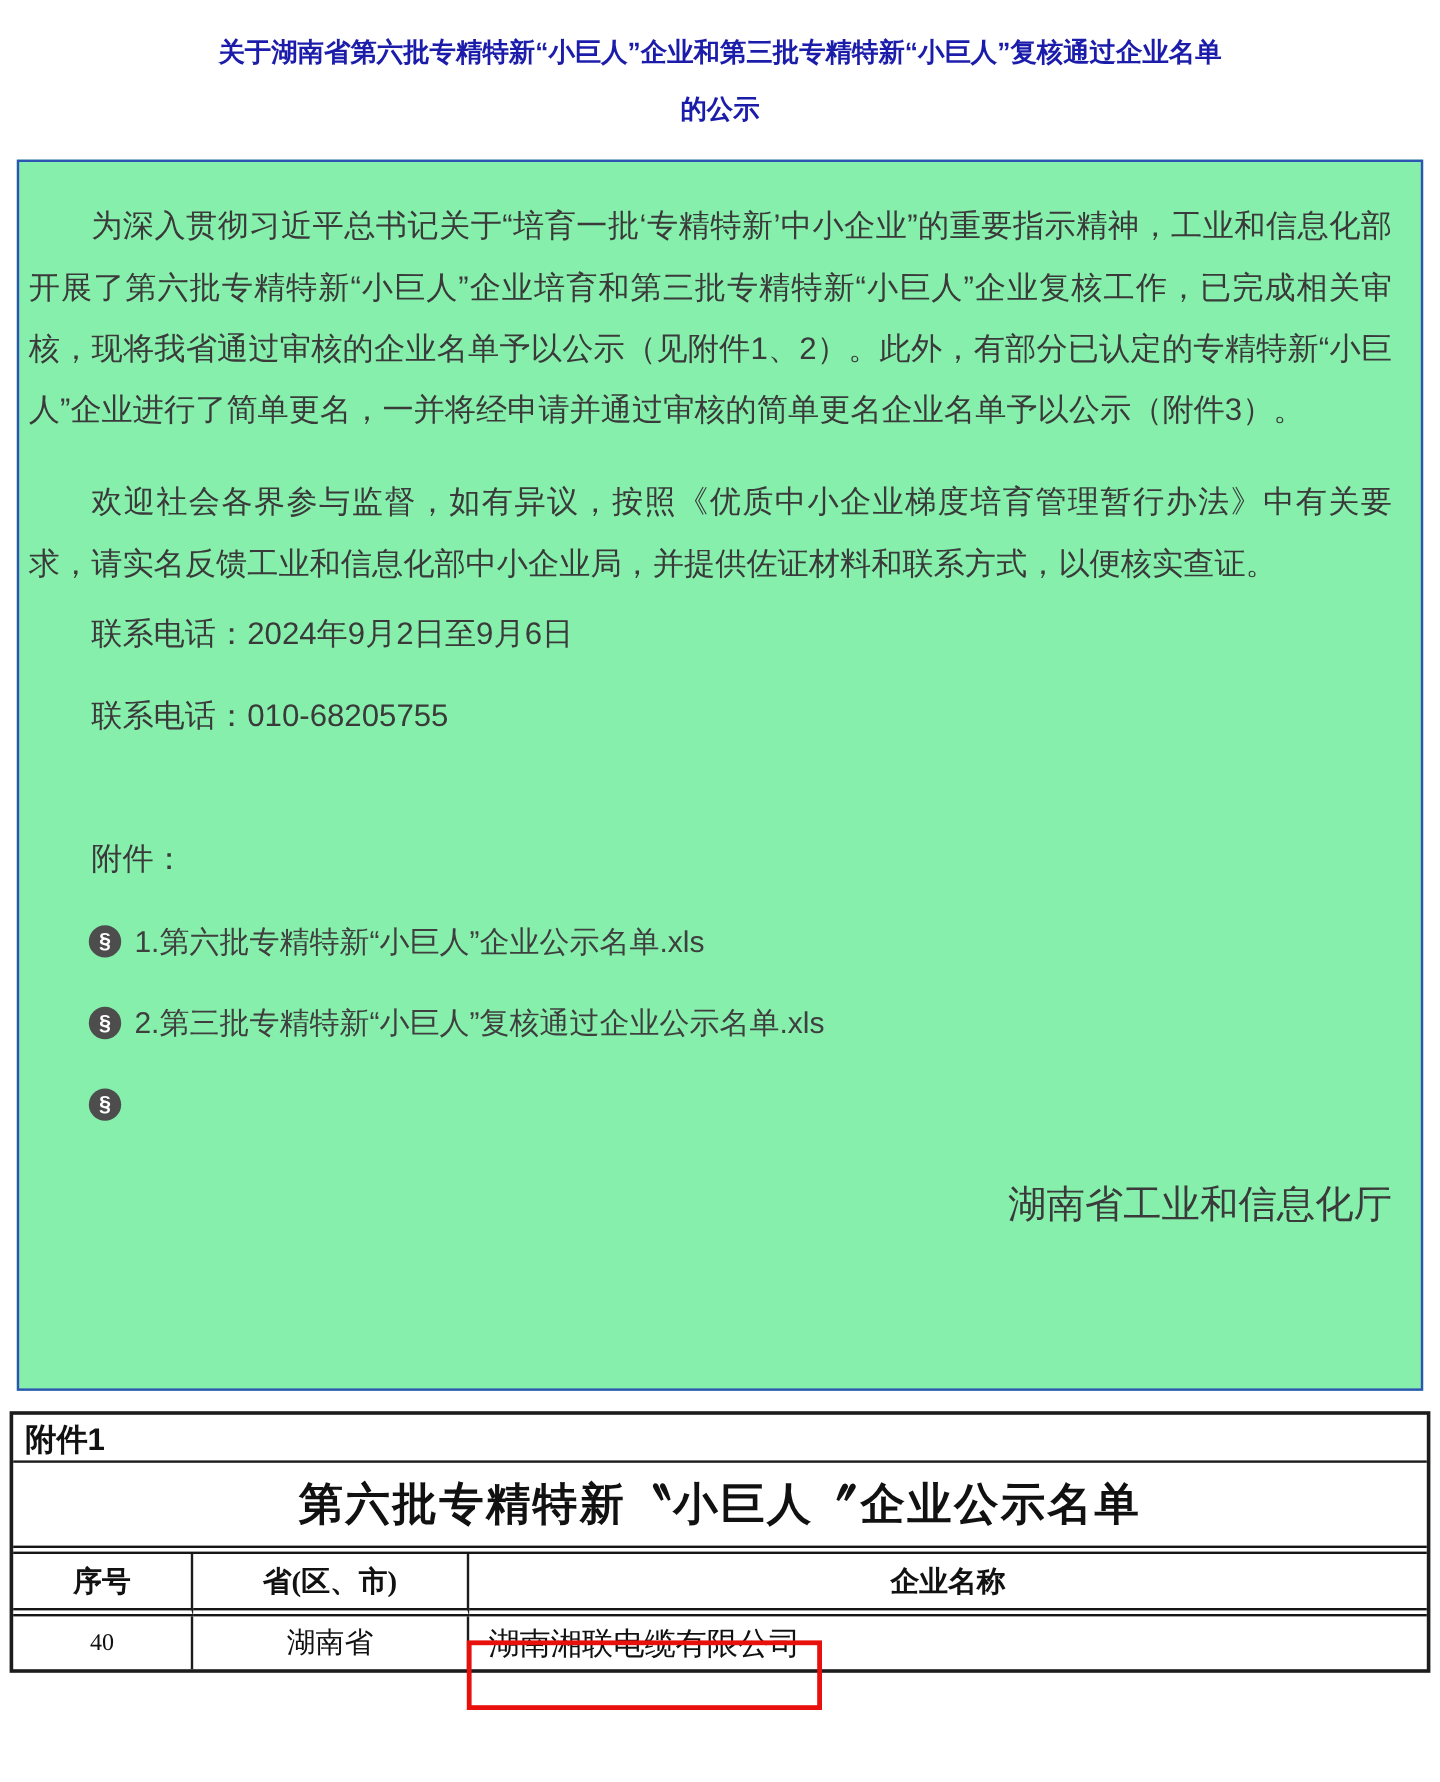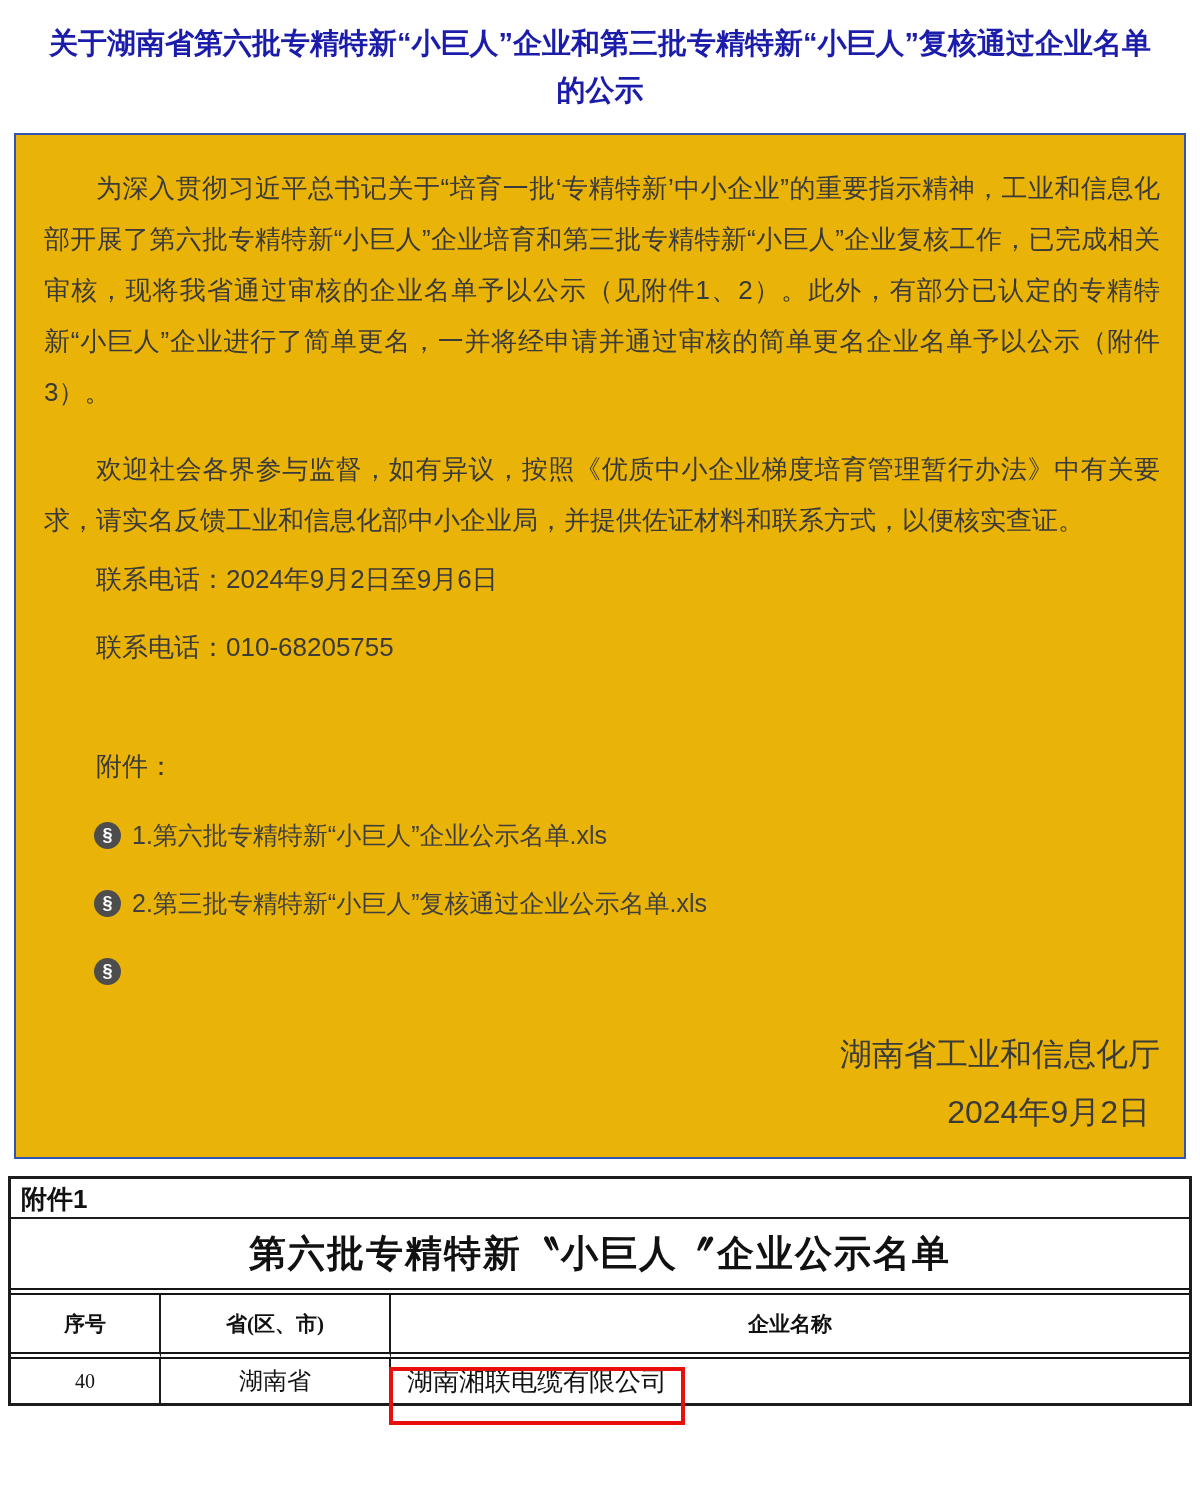--- a/index.html
+++ b/index.html
@@ -12,32 +12,32 @@
     font-family: "Liberation Sans", "DejaVu Sans", sans-serif;
     color: #3a3a3a;
   }
 
   
   .page-title {
     padding-top: 20px;
     text-align: center;
     color: #1b1caa;
     font-weight: bold;
-    font-size: 29px;
+    font-size: 22px;
     line-height: 47px;
   }
 
   
   .notice-box {
     margin: 19px 14px 0 14px;
     width: 1172px;
     height: 1026px;
     border: 2px solid #3054b4;
-    padding: 28px 24px 0 28px;
-    background: #eab308;
+    padding: 28px 24px 0 8px;
+    background: #86efac;
   }
   .notice-box p {
     font-size: 26px;
     line-height: 51px;
     text-indent: 2em;
     text-align: justify;
     color: #3a3a3a;
   }
   .para2 { margin-top: 26px; }
   .meta-line { margin-top: 8px; }
@@ -113,23 +113,23 @@
     display: grid;
     grid-template-columns: 150px 230px 1fr;
   }
   .sheet-grid .cell {
     display: flex;
     align-items: center;
     justify-content: center;
   }
   .sheet-grid .cell.c1, .sheet-grid .cell.c2 { border-right: 2px solid #1c1c1c; }
   .header-row .cell {
-    height: 64px;
-    font-weight: bold;
-    font-size: 21px;
+    height: 52px;
+    font-weight: bold;
+    font-size: 24px;
     border-bottom: 7px double #151515;
   }
   .data-row .cell { height: 44px; }
   .data-row .cell.c1 { font-size: 20px; text-align: center; }
   .data-row .cell.c2 { font-size: 24px; }
   .data-row .cell.c3 {
     justify-content: flex-start;
     padding-left: 16px;
     font-size: 26px;
   }
@@ -168,21 +168,20 @@
       <span class="attach-icon">§</span>
       <span>2.第三批专精特新“小巨人”复核通过企业公示名单.xls</span>
     </li>
     <li class="attach-item">
       <span class="attach-icon">§</span>
     </li>
   </ul>
 
   <div class="sign-block">
     <div class="sign-name">湖南省工业和信息化厅</div>
-    <div class="sign-date">2024年9月2日</div>
   </div>
 </div>
 
 <div class="sheet">
   <div class="sheet-corner">附件1</div>
   <div class="sheet-title">第六批专精特新〝小巨人〞企业公示名单</div>
 
   <div class="sheet-grid header-row">
     <div class="cell c1">序号</div>
     <div class="cell c2">省(区、市)</div>

